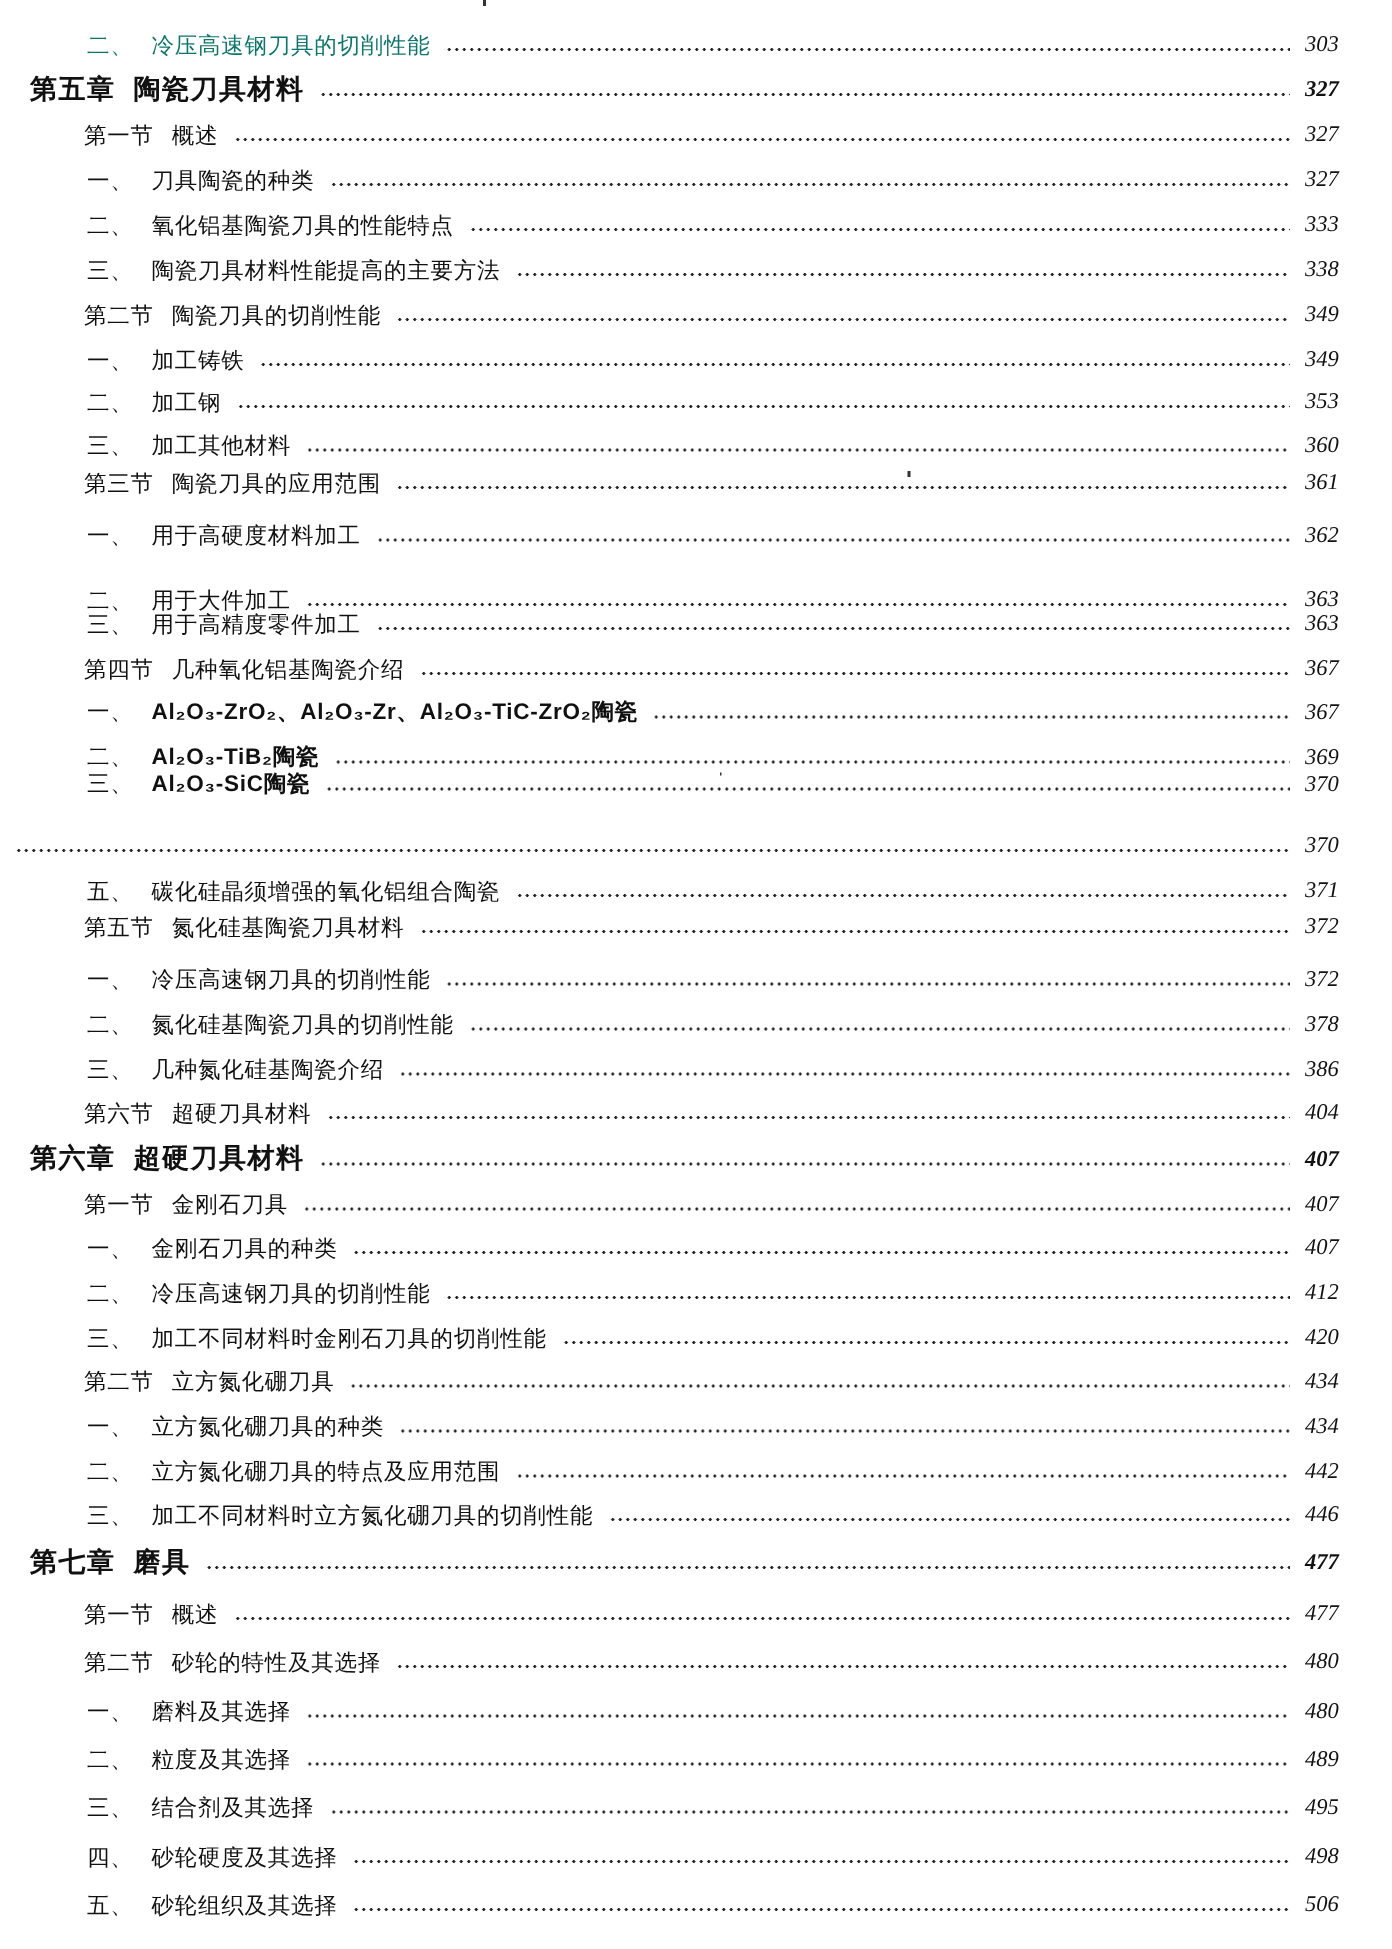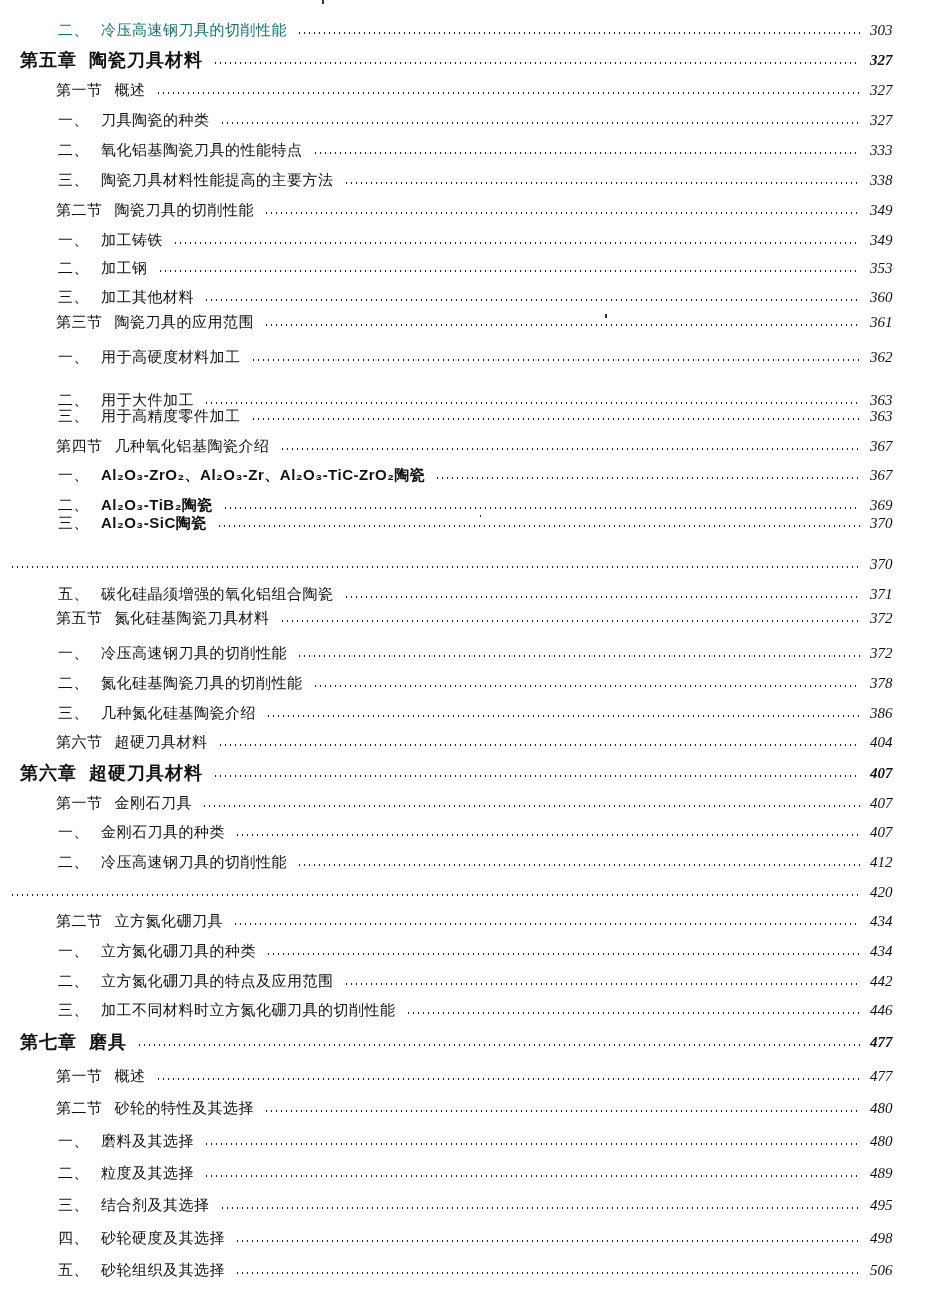--- a/index.html
+++ b/index.html
@@ -271,20 +271,21 @@
       <span class="page-num">407</span>
     </div>
 
     <div class="row subsection" style="top:846px">
       <span class="label"><span class="num">二、</span><span>冷压高速钢刀具的切削性能</span></span>
       <span class="leader"></span>
       <span class="page-num">412</span>
     </div>
 
     <div class="row subsection" style="top:876px">
+      <span class="label"><span class="num">三、</span><span>加工不同材料时金刚石刀具的切削性能</span></span>
       <span class="leader"></span>
       <span class="page-num">420</span>
     </div>
 
     <div class="row section" style="top:905px">
       <span class="label"><span class="num">第二节</span><span>立方氮化硼刀具</span></span>
       <span class="leader"></span>
       <span class="page-num">434</span>
     </div>
 

